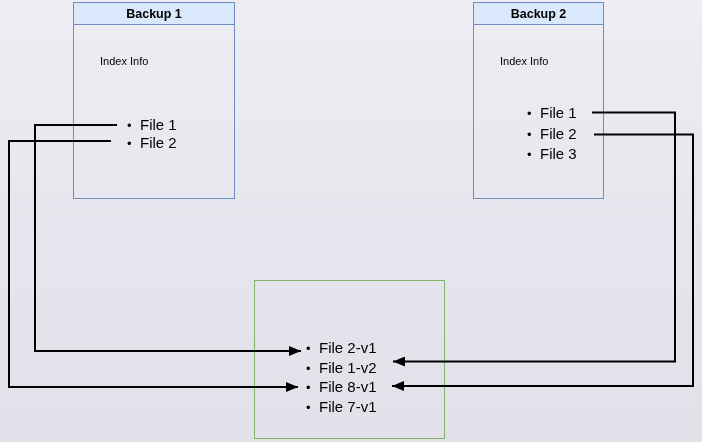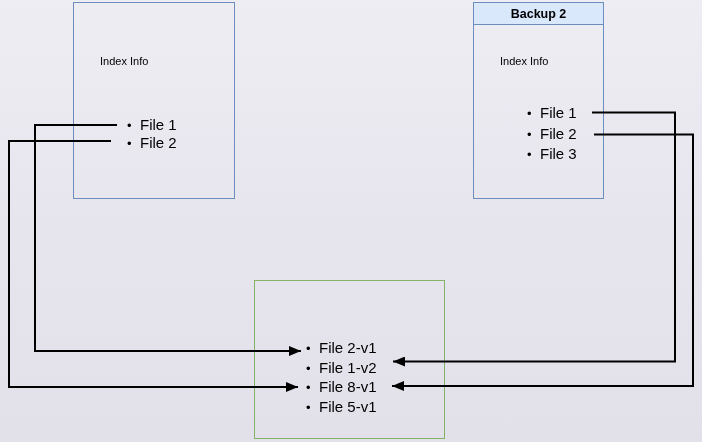--- a/index.html
+++ b/index.html
@@ -58,20 +58,21 @@
     pointer-events:none;
     z-index:5;
   }
 </style>
 </head>
 <body>
 
 <div class="canvas">
 
   <div class="box backup" id="backup1" style="border-color: rgb(108, 142, 191);">
+    <div class="box-header" style="background: rgb(218, 232, 252); border-bottom-color: rgb(108, 142, 191);">Backup 1</div>
     <div class="box-label">Index Info</div>
     <div class="file-list">
         <div class="li">
           <span class="dot">•</span>
           <span class="txt">File 1</span>
         </div>
         <div class="li">
           <span class="dot">•</span>
           <span class="txt">File 2</span>
         </div>
@@ -106,21 +107,21 @@
         <div class="li">
           <span class="dot">•</span>
           <span class="txt">File 1-v2</span>
         </div>
         <div class="li">
           <span class="dot">•</span>
           <span class="txt">File 8-v1</span>
         </div>
         <div class="li">
           <span class="dot">•</span>
-          <span class="txt">File 5-v1</span>
+          <span class="txt">File 7-v1</span>
         </div>
       </div>
   </div>
 
   <svg class="arrow-layer" width="702" height="442" viewBox="0 0 702 442">
       <defs>
         <marker id="arw" markerUnits="userSpaceOnUse" markerWidth="13" markerHeight="10" refX="12" refY="5" orient="auto">
           <path d="M0,0 L12,5 L0,10 Z" fill="#000000"></path>
         </marker>
       </defs>

